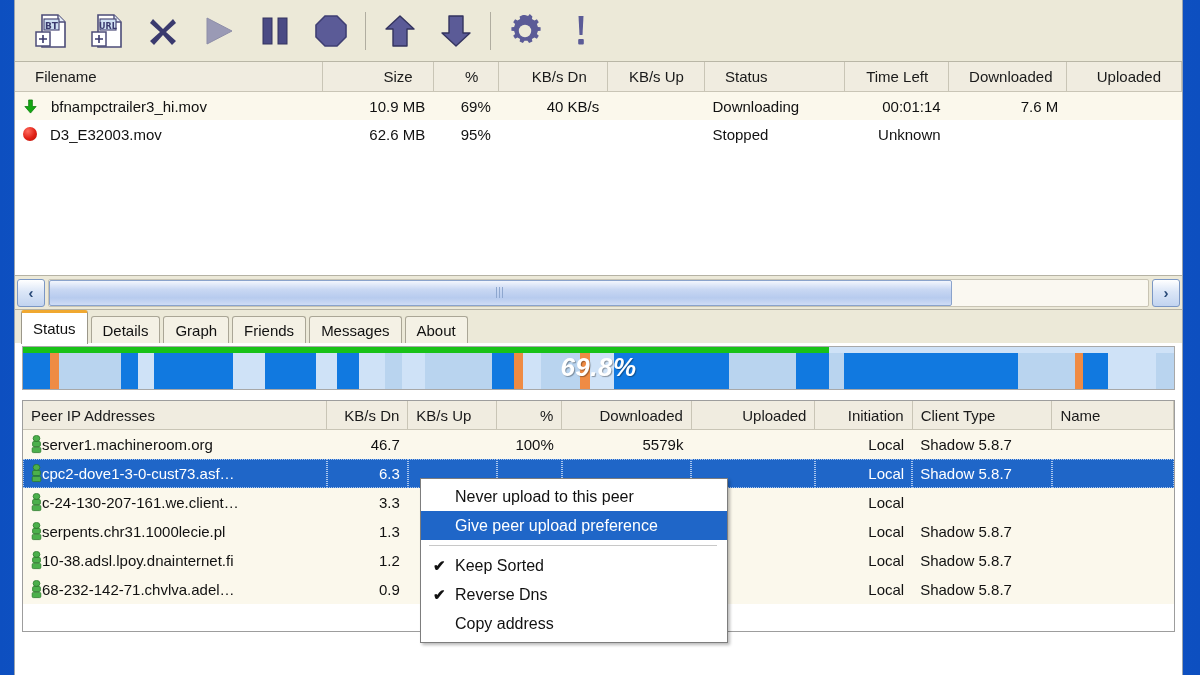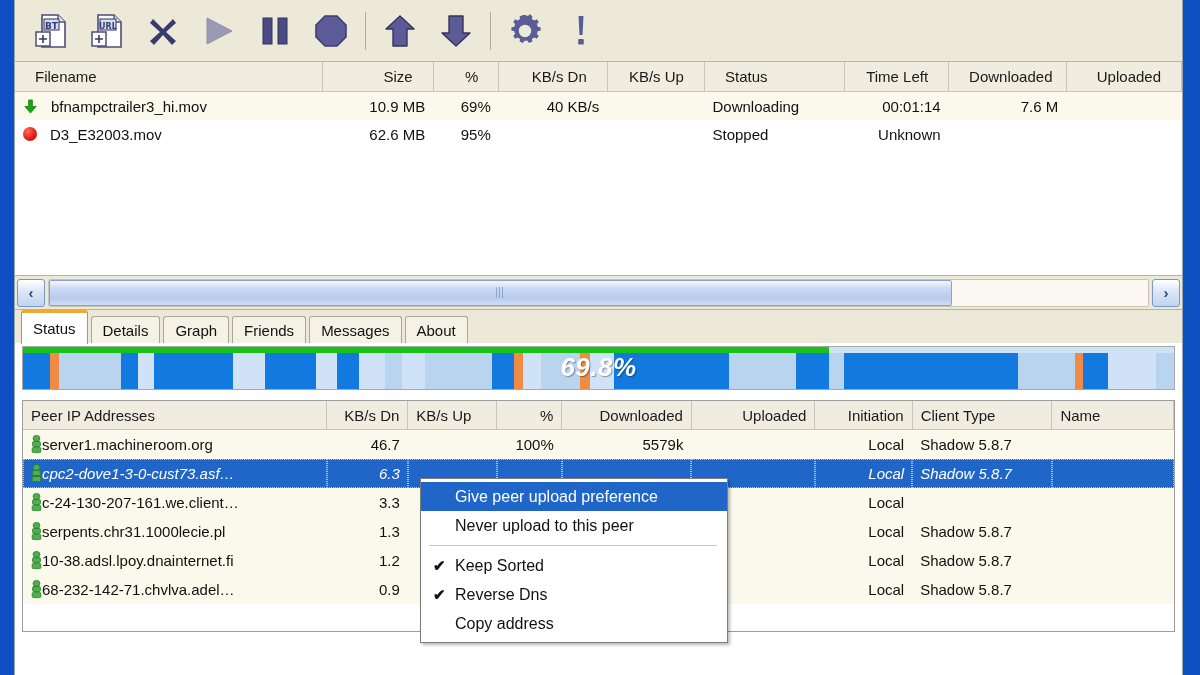--- a/index.html
+++ b/index.html
@@ -236,21 +236,20 @@
     white-space: nowrap;
     overflow: hidden;
     text-overflow: ellipsis;
   }
   table.peers td.r { text-align: right; }
   table.peers tr.sel td {
     background: #1f66c8;
     color: #ffffff;
     outline: 1px dotted #a9c6ee;
     outline-offset: -1px;
-    font-style: italic;
   }
   .peer-name { display: flex; align-items: center; }
   .peericon { width: 11px; height: 19px; flex: 0 0 auto; }
 
   
   .ctxmenu {
     position: absolute;
     left: 405px; top: 478px;
     width: 308px;
     background: #ffffff;
@@ -649,25 +648,25 @@
               <td class="r"></td>
               <td class="r">Local</td>
               <td>Shadow 5.8.7</td>
               <td></td>
             </tr>
           </tbody>
       </table>
     </div>
 
     <div class="ctxmenu">
+      <div class="mi">
+        <span>Never upload to this peer</span>
+      </div>
       <div class="mi hl">
         <span>Give peer upload preference</span>
-      </div>
-      <div class="mi">
-        <span>Never upload to this peer</span>
       </div>
       <div class="msep"></div>
       <div class="mi">
         <span class="chk">✔</span>
         <span>Keep Sorted</span>
       </div>
       <div class="mi">
         <span class="chk">✔</span>
         <span>Reverse Dns</span>
       </div>

